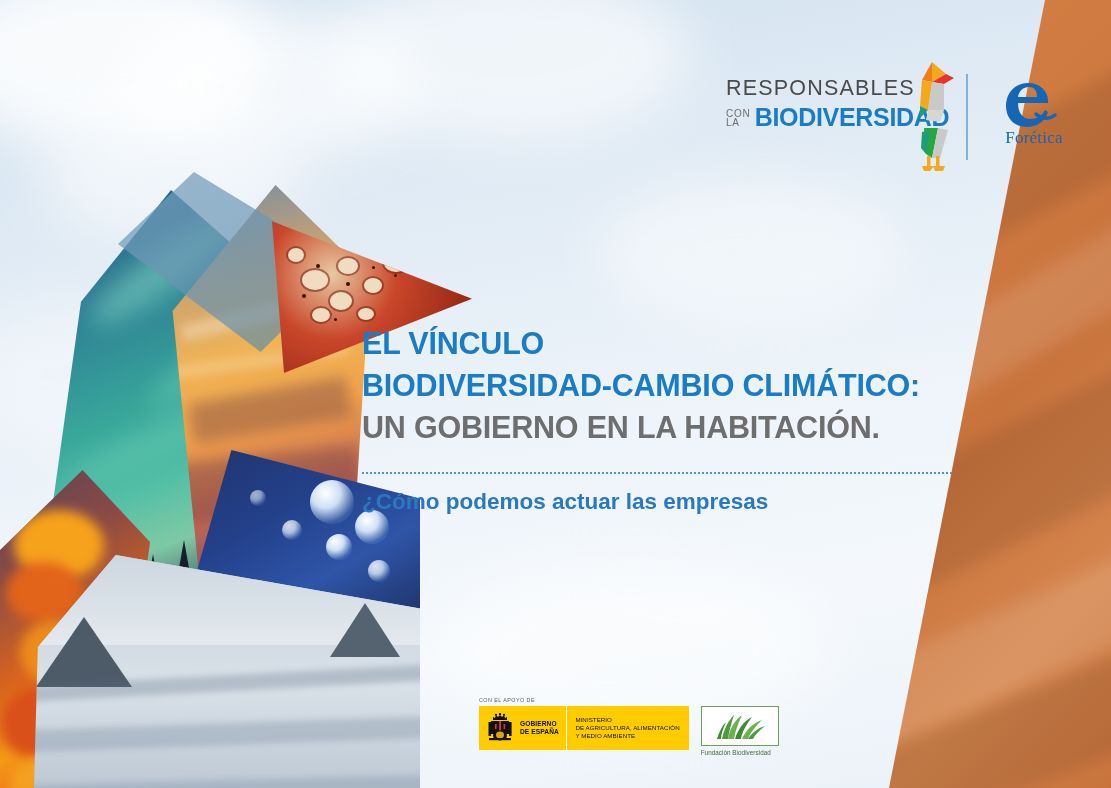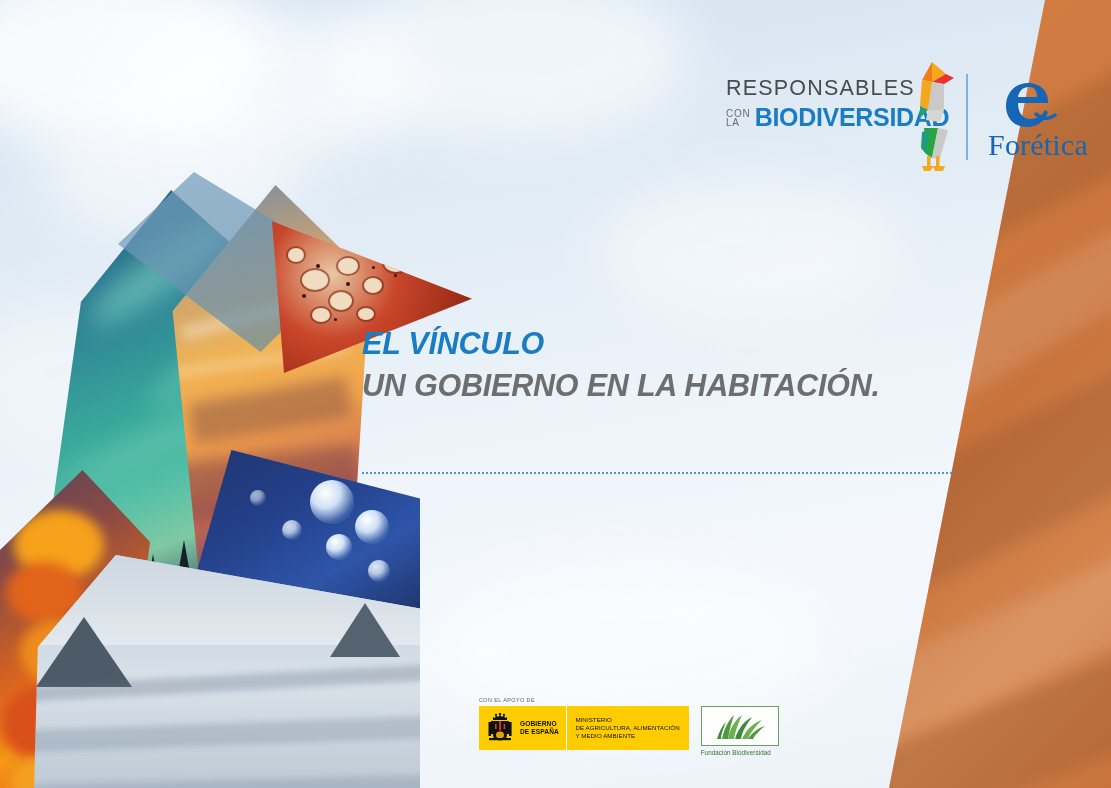--- a/index.html
+++ b/index.html
@@ -94,29 +94,28 @@
     line-height:1;white-space:nowrap;
   }
   .resp-bottom{display:flex;align-items:flex-end;margin-top:5px;}
   .conla{font-size:10px;line-height:9.5px;color:#6d6d6d;letter-spacing:.8px;margin-right:4px;padding-bottom:2px;}
   .bio{font-size:25px;font-weight:bold;color:#1a7dc4;letter-spacing:-.3px;line-height:1;white-space:nowrap;}
   .bird{position:absolute;left:182px;top:-6px;width:46px;height:116px;}
   .vsep{position:absolute;left:240px;top:10px;width:2px;height:86px;background:#7fb2dc;}
   .foretica{position:absolute;left:262px;top:14px;width:92px;text-align:center;}
   .foretica .mark{display:block;margin:0 auto;}
   .foretica .word{
-    font-family:"Liberation Serif", serif;font-size:30px;color:#1566b5;
+    font-family:"Liberation Serif", serif;font-size:17px;color:#1566b5;
     letter-spacing:.2px;margin-top:-2px;
   }
   
   .titleblock{position:absolute;left:362px;top:322px;width:600px;}
   .t-line{
     font-size:30.5px;font-weight:bold;letter-spacing:-.2px;line-height:42px;
     white-space:nowrap;
-    font-style:italic;
   }
   .t-blue{color:#1a7dc4;}
   .t-gray{color:#6e6e6e;}
   .divider{
     position:absolute;left:362px;top:472px;width:592px;height:2px;
     background-image:linear-gradient(to right,#4f95cf 0 2px,transparent 2px 4px);
     background-size:4px 2px;background-repeat:repeat-x;
   }
   .subtitle{
     position:absolute;left:362px;top:487px;width:560px;
@@ -275,26 +274,28 @@
         <path d="M45 34 C42 44 33 49 24 49 C11 49 3 40 3 28 C3 15 12 5 25 5 C37 5 45 13 45 23 L45 25 L15 25 C15 35 20 41 27 41 C34 41 39 38 42 32 Z M15 19 L34 19 C34 12 31 9 26 9 C20 9 16 13 15 19 Z" fill="#1566b5"></path>
         <path d="M33 36 C38 41 46 42 52 37" stroke="#1566b5" stroke-width="3.5" fill="none" stroke-linecap="round"></path>
       </svg>
       <div class="word">Forética</div>
     </div>
 
   </div>
 
   <div class="titleblock">
     <div class="t-line t-blue">EL VÍNCULO</div>
+    <div class="t-line t-blue">BIODIVERSIDAD-CAMBIO CLIMÁTICO:</div>
     <div class="t-line t-gray">UN GOBIERNO EN LA HABITACIÓN.</div>
   </div>
 
   <div class="divider"></div>
 
   <div class="subtitle">
+    <div>¿Cómo podemos actuar las empresas</div>
   </div>
 
   <div class="footer">
     <div class="apoyo">CON EL APOYO DE</div>
     <div class="goverow">
 
       <div class="gov-box">
         <div class="gov-left">
           <svg class="gov-crest" viewBox="0 0 26 30">
             <path d="M13 2 L15 4 L17 2 L18 5 L20 4 L20 7 L6 7 L6 4 L8 5 L9 2 L11 4 Z" fill="#111"></path>

